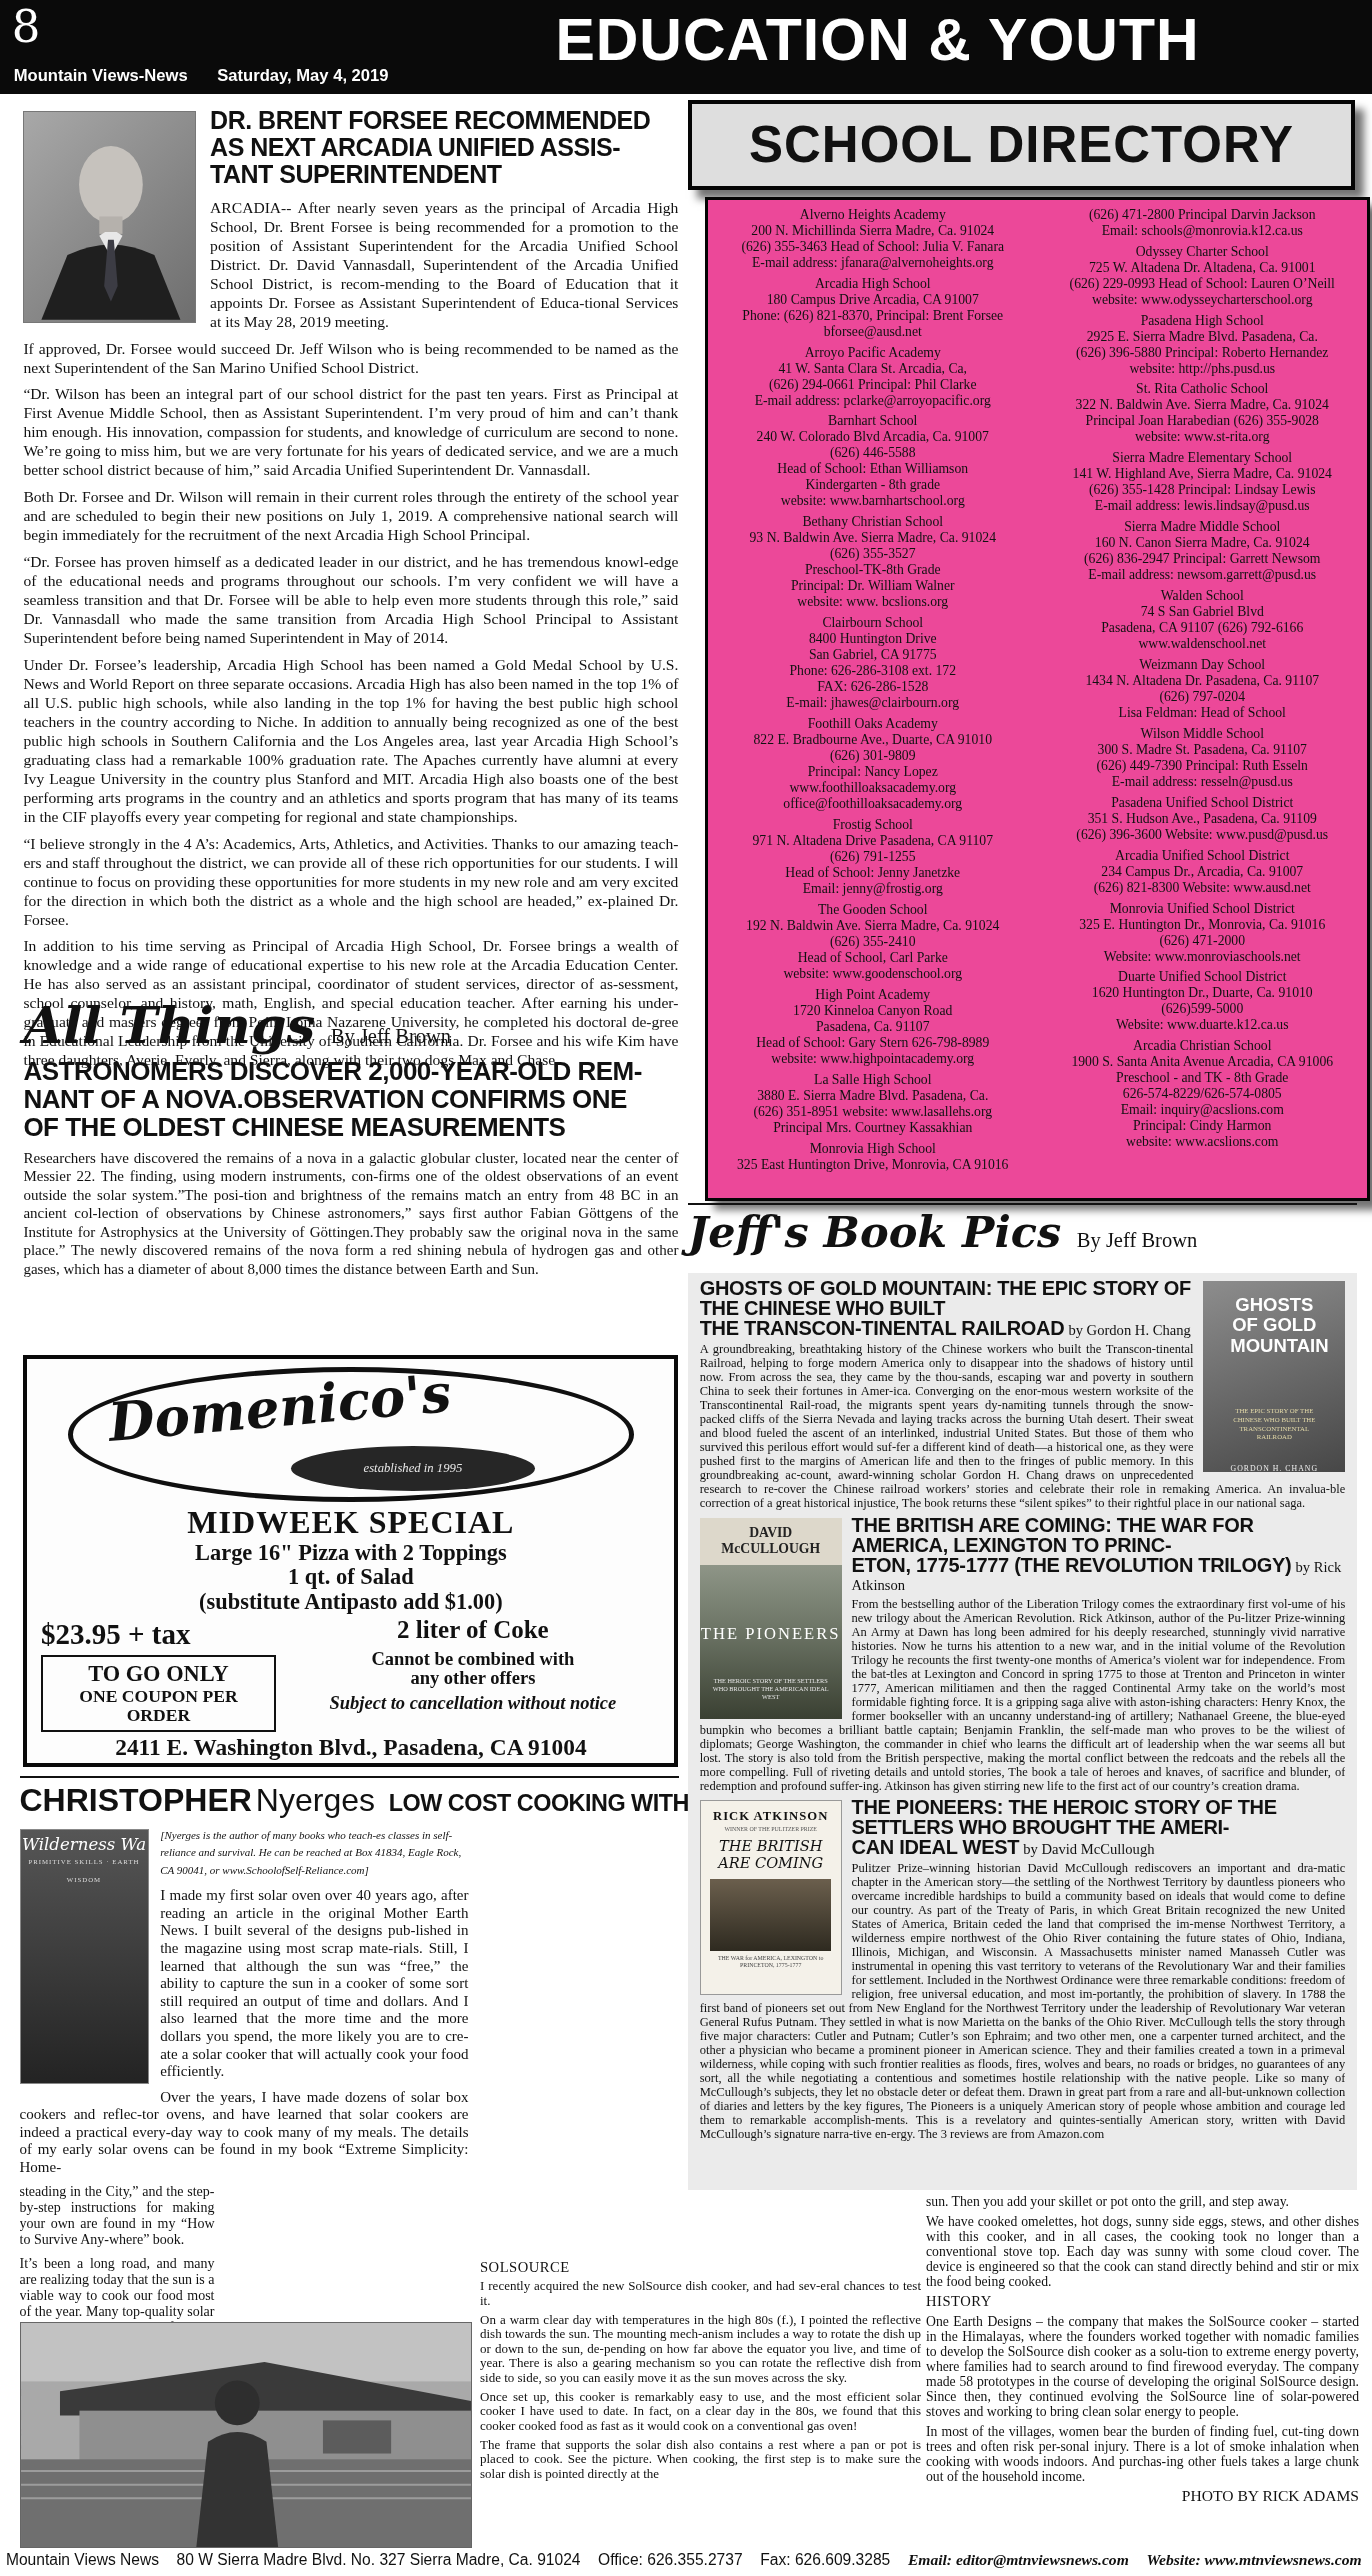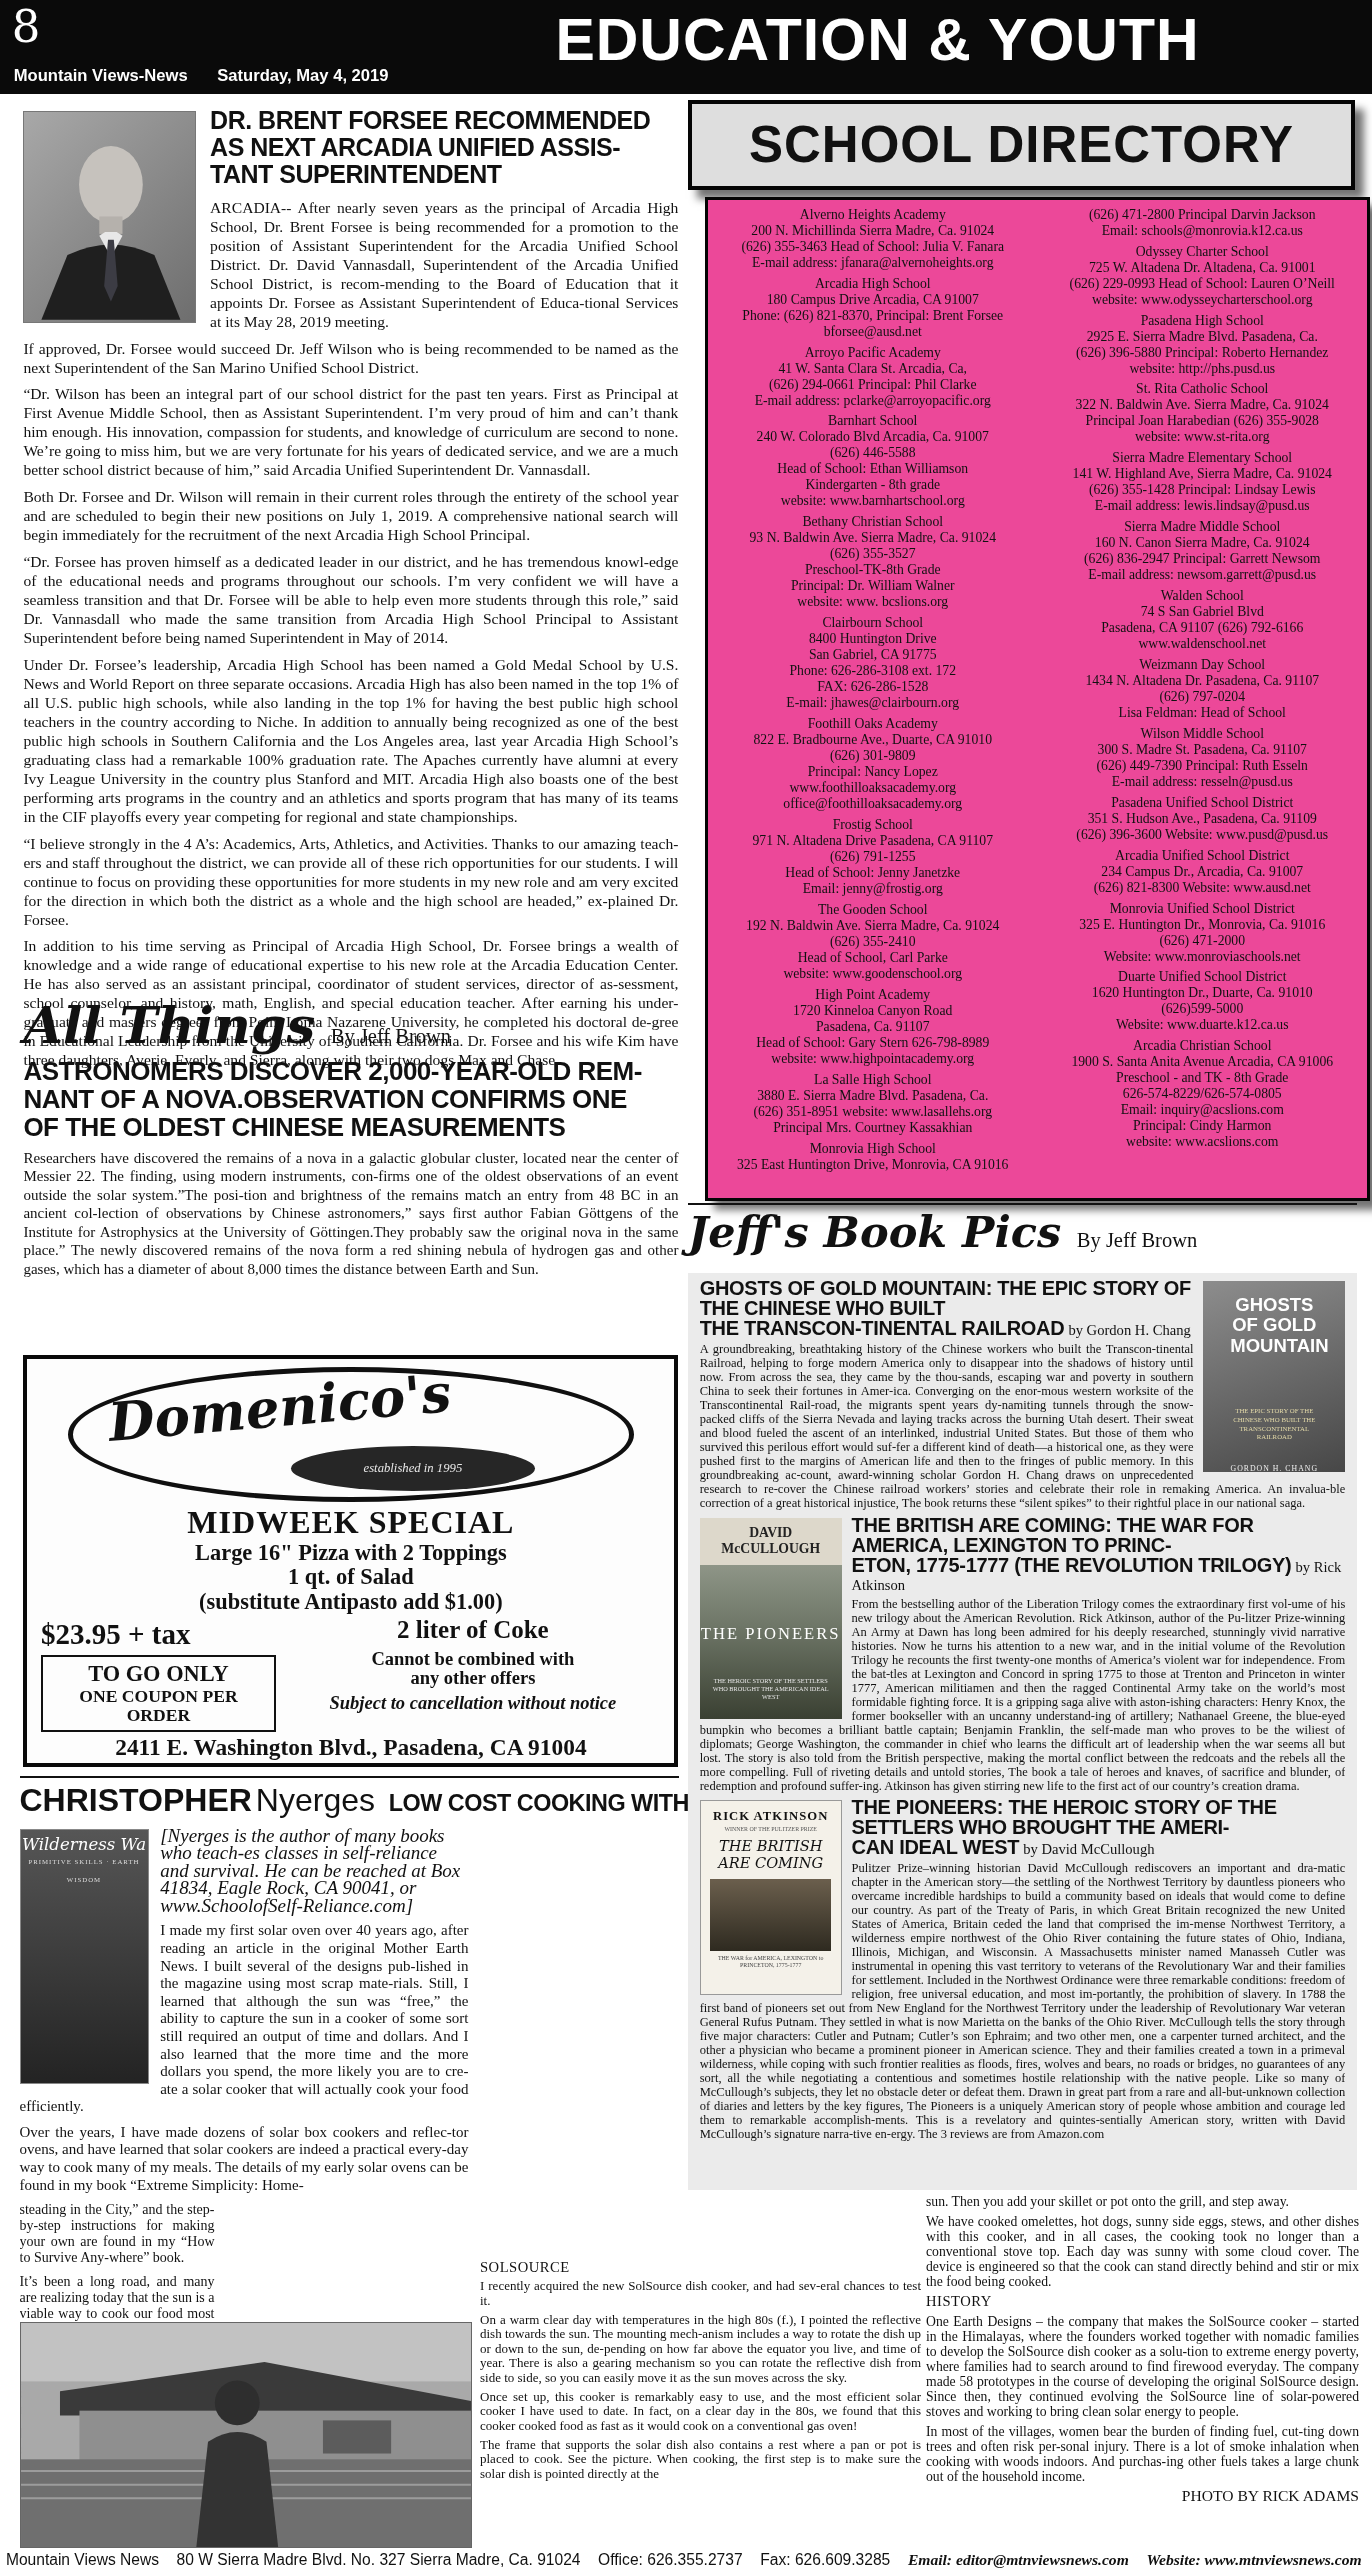--- a/index.html
+++ b/index.html
@@ -60,21 +60,21 @@
 
   
   .nyerges{left:19.5px;top:1776px;width:659px;}
   .ny-head{border-top:2px solid #111;padding-top:3.9px;margin-bottom:7.8px;white-space:nowrap;}
   .ny-first{font-family:"Liberation Sans",sans-serif;font-weight:bold;font-size:32px;}
   .ny-last{font-family:"Liberation Sans",sans-serif;font-weight:normal;font-size:32px;}
   .ny-title{font-family:"Liberation Sans",sans-serif;font-weight:bold;font-size:23.4px;margin-left:9.8px;}
   .ny-cols{display:flex;flex-direction:column;}
   .ny-main{width:449px;margin-right:15.6px;font-size:15px;line-height:17.6px;}
   .ny-side{width:195px;font-size:14px;line-height:16px;max-height:488px;overflow:hidden;}
-  .ny-intro{font-style:italic;font-size:19px;}
+  .ny-intro{font-style:italic;font-size:11px;}
   .wilderness-cover{float:left;width:129px;height:255px;margin:2px 11.7px 5.9px 0;border:1px solid #888;
       background:linear-gradient(#565656,#232323);color:#fff;text-align:center;padding-top:5.9px;box-sizing:border-box;}
   .wc-title{font-family:"DejaVu Serif",serif;font-style:italic;font-size:16.6px;}
   .wc-sub{font-size:6.8px;letter-spacing:1px;color:#ddd;}
   .yard-photo{left:19.5px;top:2322px;width:450px;height:224px;border:1px solid #666;overflow:hidden;}
   .solsource{left:480px;top:2260px;width:441px;font-size:13px;line-height:14.4px;max-height:285px;overflow:hidden;}
   .solsource p,.bottomright p{margin:0 0 4.9px 0;}
   .subhead{font-size:14.6px;letter-spacing:0.5px;margin:0;}
   .bottomright{left:926px;top:2194px;width:433px;font-size:13.7px;line-height:15px;}
   .credit{text-align:right;font-size:15.6px;margin-top:5.9px;}

